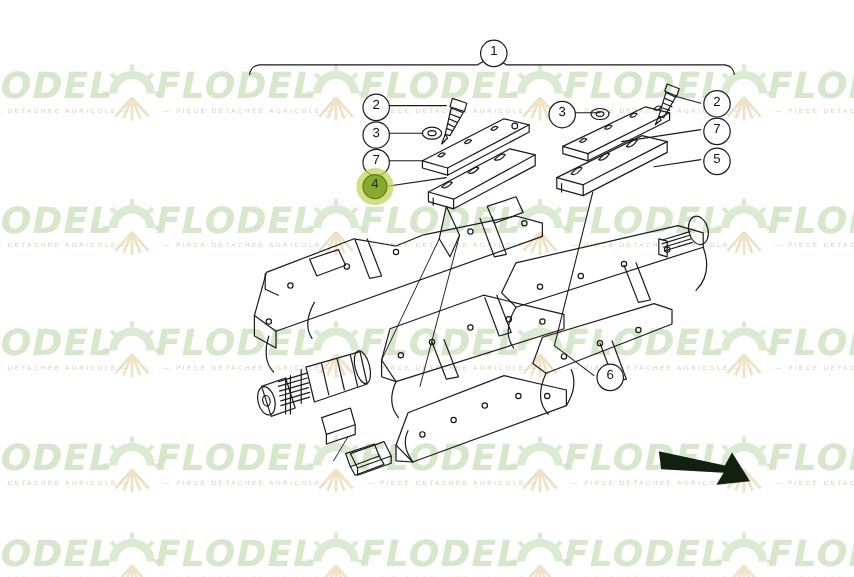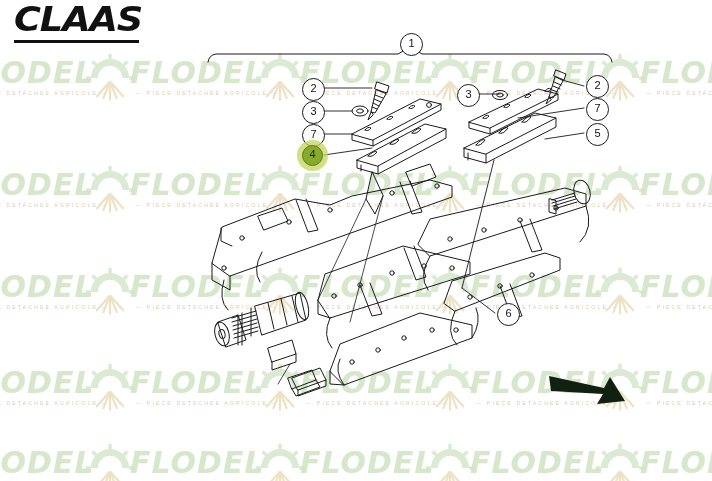--- a/index.html
+++ b/index.html
@@ -484,24 +484,20 @@
         <g stroke="#e8d9b4" stroke-width="2.6">
           <path d="M30 34 L14 52"></path>
           <path d="M30 34 L22 54"></path>
           <path d="M30 34 L30 56"></path>
           <path d="M30 34 L38 54"></path>
           <path d="M30 34 L46 52"></path>
         </g>
       </svg>
     </div>
 
-  <div class="brand">
-    <div class="brand-word">CLAAS</div>
-    <div class="brand-rule"></div>
-  </div>
 
   <svg id="drawing" width="712" height="481" viewBox="0 0 712 481">
     <g fill="none" stroke="#1a1a1a" stroke-width="1" stroke-linejoin="round" stroke-linecap="round">
 
       <g>
         <path d="M208 62 Q209 55 216 54 L398 54 L410 47 L422 54 L604 54 Q611 55 612 62"></path>
       </g>
 
       <g stroke-width="0.9">
         <path d="M324 88 L372 88"></path>

